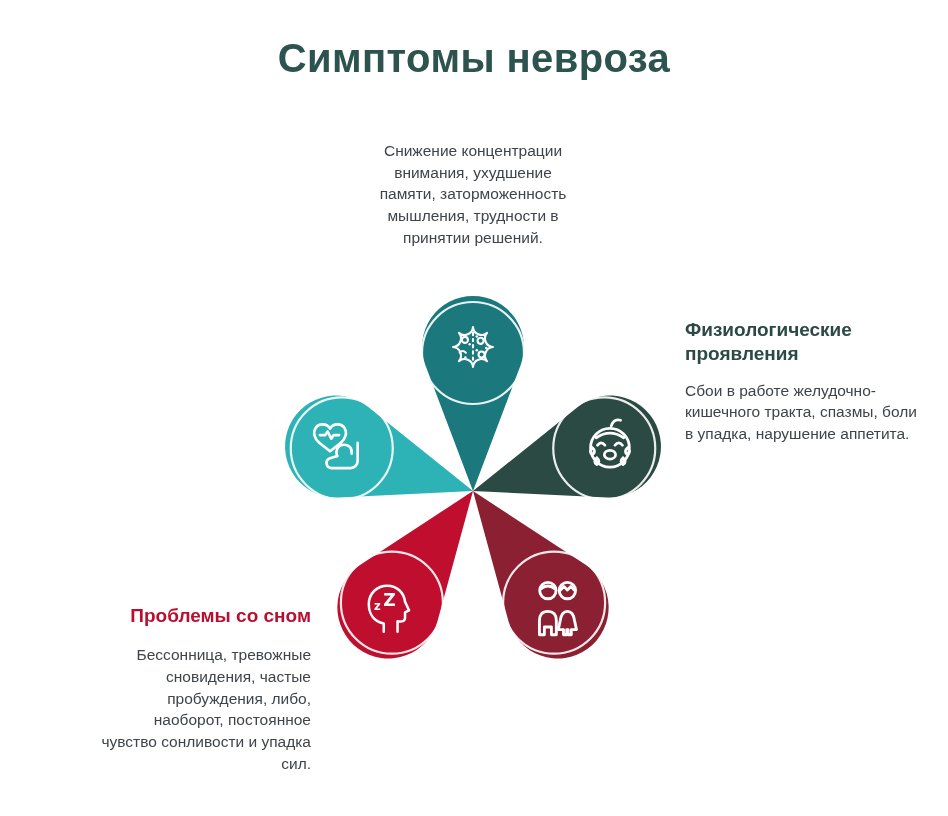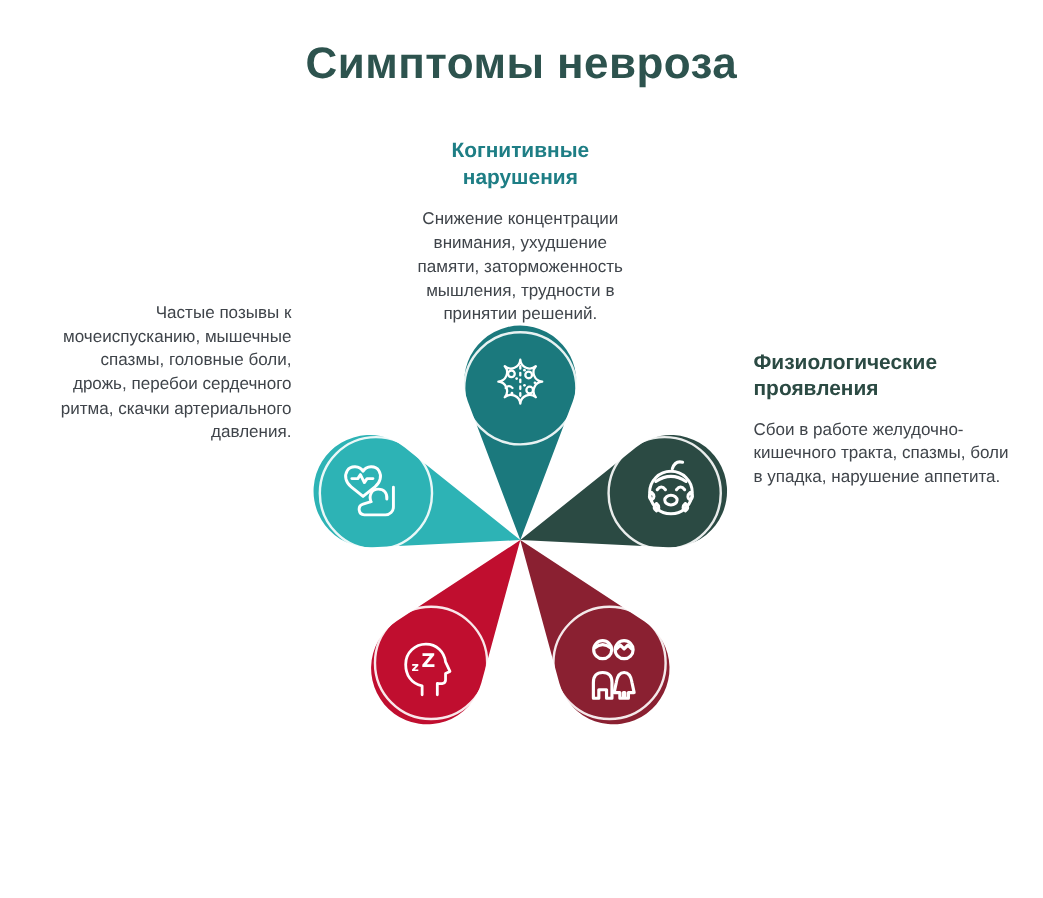--- a/index.html
+++ b/index.html
@@ -95,28 +95,30 @@
         <g transform="translate(336.05,446.50) scale(1.2)" fill="none" stroke="#ffffff" stroke-width="2.2" stroke-linecap="round" stroke-linejoin="round">
     <path d="M -5,-15 C -7.5,-19.5 -14.5,-19.5 -17,-15.5 C -19.5,-11.5 -18,-6.5 -14,-3.2 L -5,4 L 4,-3.2 C 8,-6.5 9.5,-11.5 7,-15.5 C 4.5,-19.5 -2.5,-19.5 -5,-15 Z"></path>
     <path d="M -13.5,-9.5 L -9,-9.5 L -7,-12.5 L -4,-6.5 L -2,-9.5 L 2.5,-9.5"></path>
     <path d="M 18,-3 L 18,12 A 6,6 0 0 1 12,18 L -4,18 A 4.2,4.2 0 0 1 -5,9.8 L 1,8"></path>
     <path d="M 1,8 C -1,2.5 2,-1.5 6.5,-1.5 C 11,-1.5 13.5,1.5 13,6"></path>
         </g>
       </g>
     </svg>
 
   <div class="sec sec-top">
-    <h2 style="color: rgb(30, 126, 133);">Когнитивные нарушения</h2>
     <p>Снижение концентрации внимания, ухудшение памяти, заторможенность мышления, трудности в принятии решений.</p>
   </div>
 
   <div class="sec sec-left">
-    <p>Частые позывы к мочеиспусканию, мышечные спазмы, головные боли, дрожь, перебои сердечного ритма, скачки артериального давления.</p>
   </div>
 
   <div class="sec sec-right">
     <h2 style="color: rgb(43, 74, 67);">Физиологические проявления</h2>
     <p>Сбои в работе желудочно-кишечного тракта, спазмы, боли в упадка, нарушение аппетита.</p>
   </div>
 
+  <div class="sec sec-bl">
+    <h2 style="color: rgb(187, 14, 46);">Проблемы со сном</h2>
+    <p>Бессонница, тревожные сновидения, частые пробуждения, либо, наоборот, постоянное чувство сонливости и упадка сил.</p>
+  </div>
 
 
 </div>
 
 </body></html>

